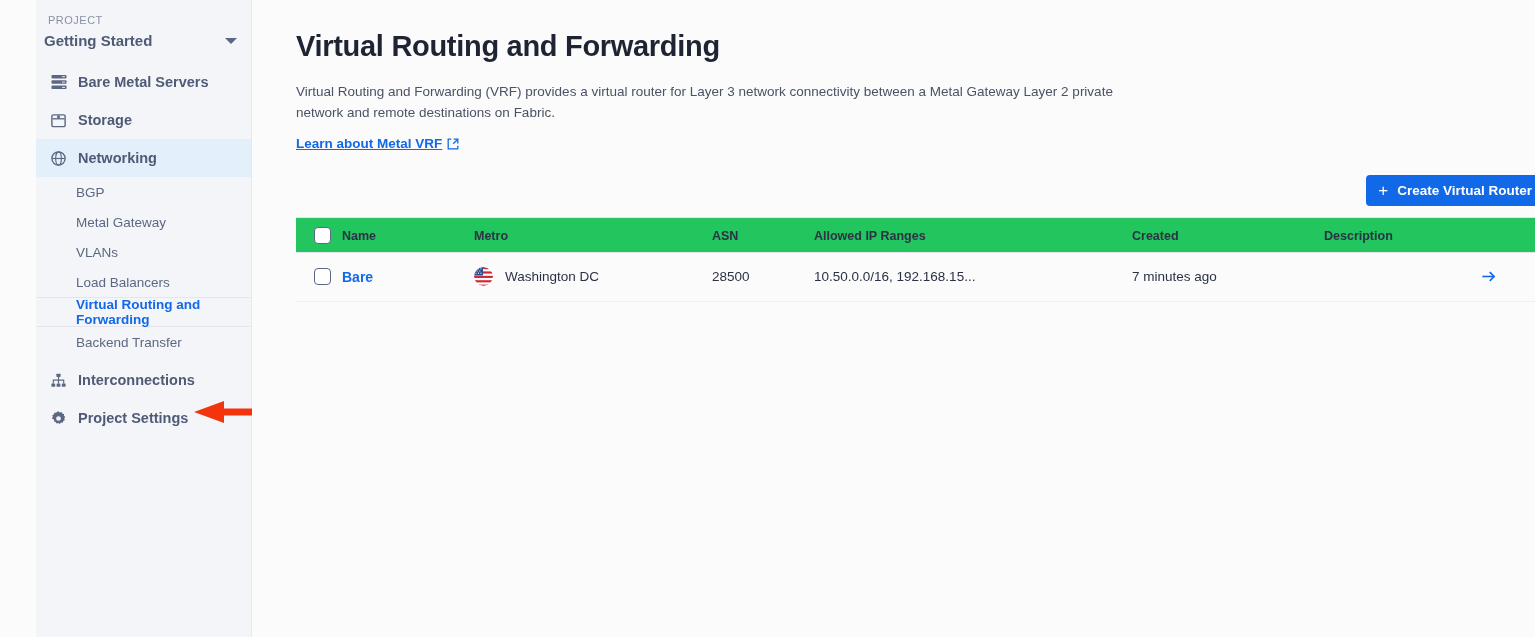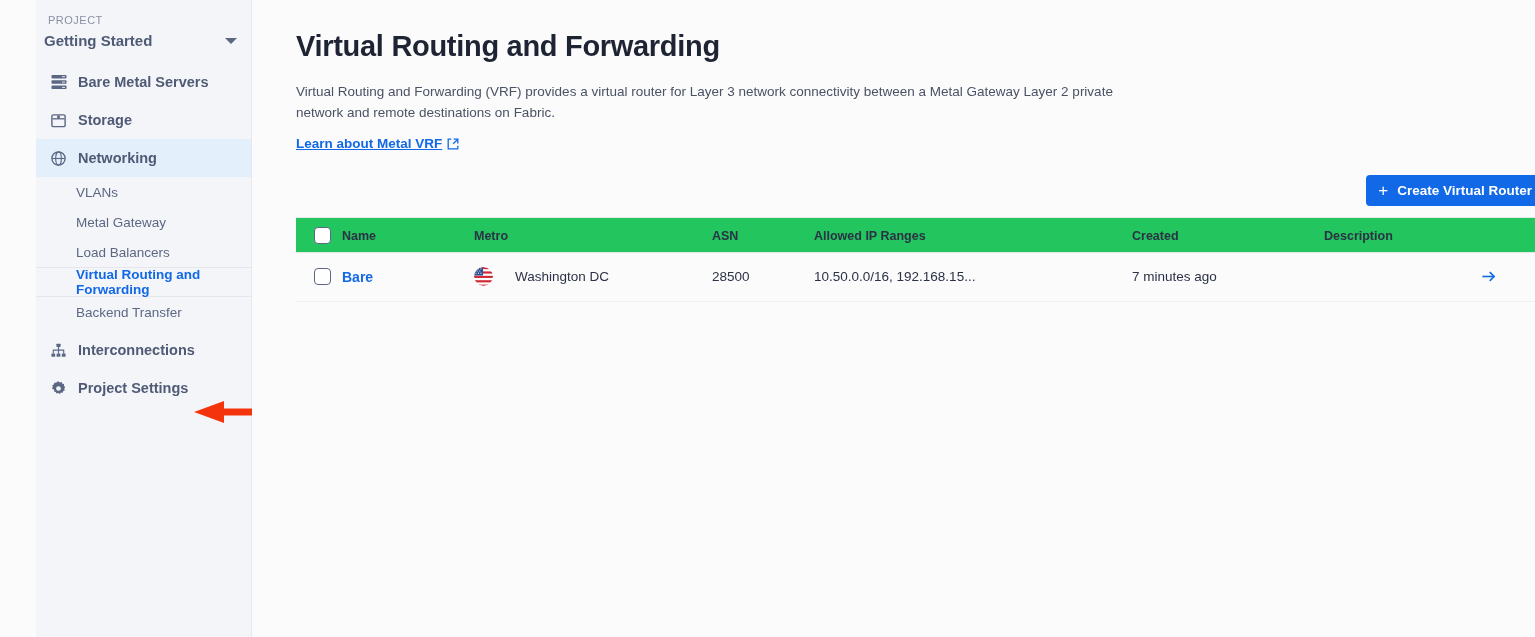--- a/index.html
+++ b/index.html
@@ -96,21 +96,21 @@
   .col-ip { width: 318px; }
   .col-created { width: 192px; }
   .col-desc { width: auto; }
   .col-go { width: 100px; }
 
   .checkbox {
     width: 17px; height: 17px; border: 1.6px solid #5C6883;
     border-radius: 4px; background: #fff; cursor: pointer; display: block;
   }
   .cell-link { color: #1269E8; font-weight: 700; cursor: pointer; font-size: 14px; }
-  .metro-cell { display: flex; align-items: center; gap: 22px; }
+  .metro-cell { display: flex; align-items: center; gap: 12px; }
   .flag { width: 19px; height: 19px; border-radius: 50%; overflow: hidden;
      flex-shrink: 0; display:block; }
   .go-arrow { color: #1269E8; cursor: pointer; display: flex;
      justify-content: flex-end; padding-right: 50px; }
 </style>
 </head>
 <body>
 
 <div class="app">
 
@@ -153,24 +153,27 @@
         <svg width="17" height="17" viewBox="0 0 18 18" fill="none">
           <circle cx="9" cy="9" r="7" stroke="#5C6883" stroke-width="1.4"></circle>
           <ellipse cx="9" cy="9" rx="3" ry="7" stroke="#5C6883" stroke-width="1.2"></ellipse>
           <path d="M2.3 9 H15.7" stroke="#5C6883" stroke-width="1.2"></path>
         </svg>
       </span>
       <span>Networking</span>
     </div>
 
     <div class="subnav-item">
+      <span>BGP</span>
+    </div>
+    <div class="subnav-item">
+      <span>Metal Gateway</span>
+    </div>
+    <div class="subnav-item">
       <span>VLANs</span>
-    </div>
-    <div class="subnav-item">
-      <span>Metal Gateway</span>
     </div>
     <div class="subnav-item">
       <span>Load Balancers</span>
     </div>
     <div class="subnav-item active">
       <span>Virtual Routing and Forwarding</span>
     </div>
     <div class="subnav-item">
       <span>Backend Transfer</span>
     </div>

